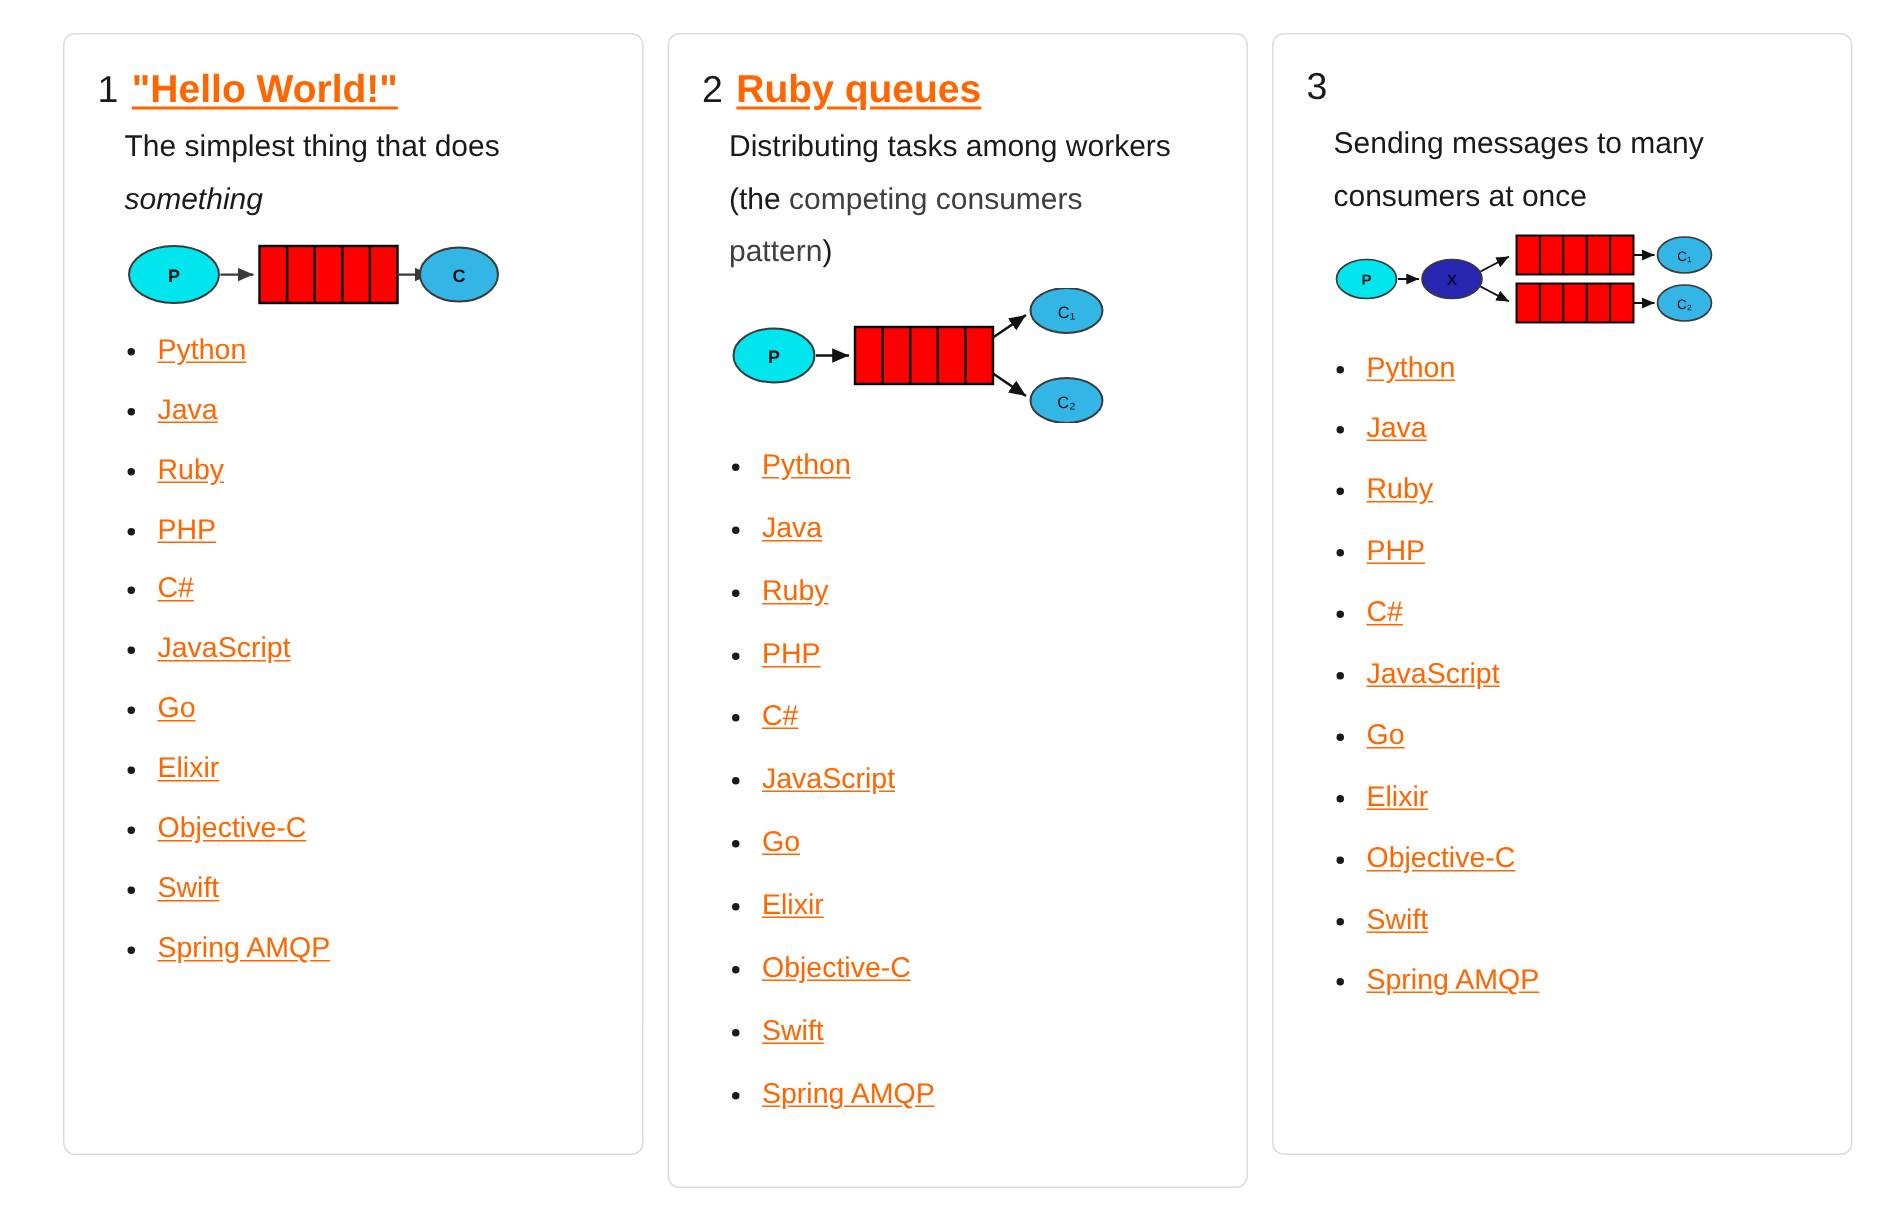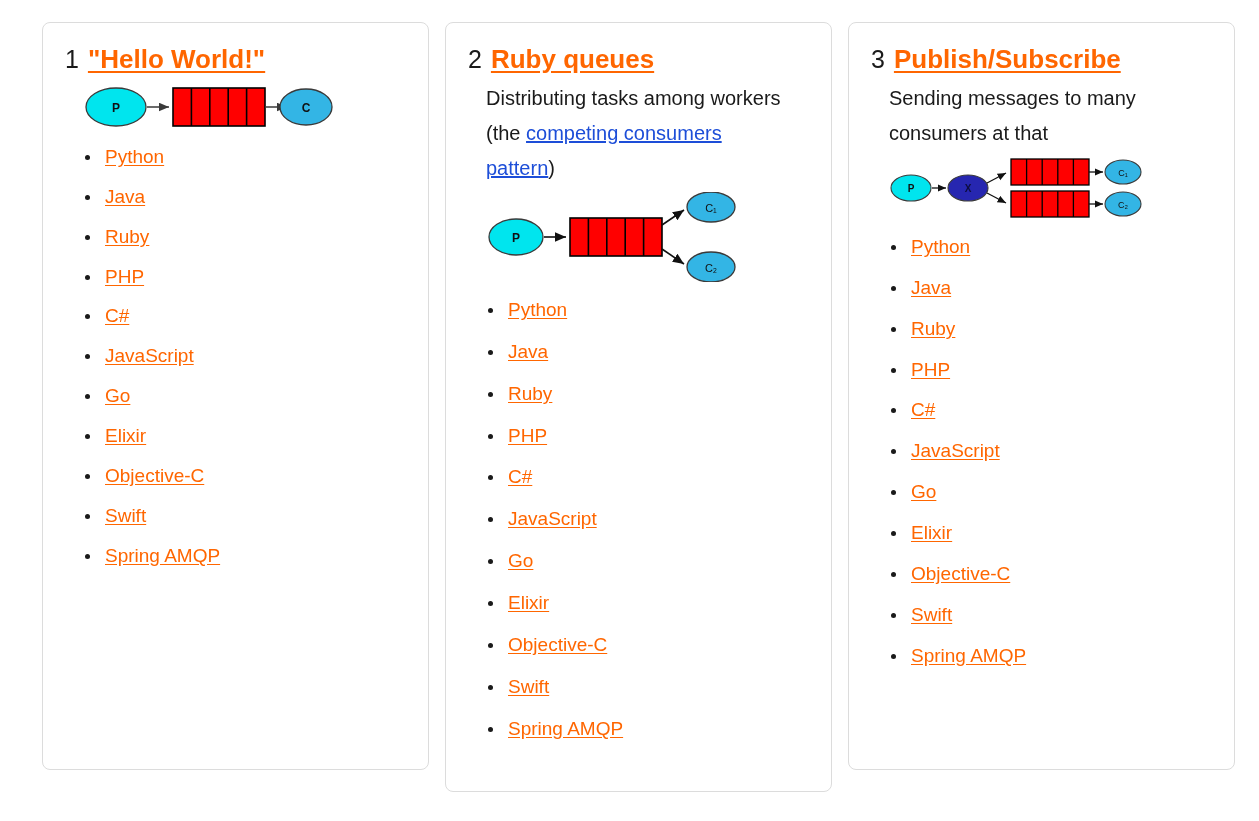--- a/index.html
+++ b/index.html
@@ -67,22 +67,21 @@
     font-size: 20px;
     line-height: 35px;
     color: #1a1a1a;
     margin: 0 0 4px 0;
     max-width: 300px;
   }
   .card-desc .em {
     font-style: italic;
   }
   .inline-link {
-    color: #1d4ed8;
-    text-decoration: underline;
+    color: #404040;
     cursor: pointer;
     text-align: right;
   }
 
   .diagram-wrap {
     margin: 6px 0 6px 0;
   }
 
   .lang-list {
     list-style: none;
@@ -122,20 +121,21 @@
 <body>
 
 <div class="tutorial-grid">
 
   <div class="card card-1">
     <div class="card-head">
       <span class="card-number">1</span>
       <span class="card-title">"Hello World!"</span>
     </div>
     <div class="card-body">
+      <p class="card-desc"><span>The simplest thing that does </span><span class="em">something</span></p>
 
       <div class="diagram-wrap">
         <svg width="253" height="52" viewBox="0 0 253 52" xmlns="http://www.w3.org/2000/svg">
           <defs>
             <marker id="arrH" markerWidth="9" markerHeight="9" refX="7" refY="3" orient="auto">
               <path d="M0,0 L7,3 L0,6 z" fill="#3a3a3a"></path>
             </marker>
           </defs>
 
           <ellipse cx="33" cy="26" rx="30" ry="19" fill="#00e5ee" stroke="#3a3a3a" stroke-width="1.3"></ellipse>
@@ -225,24 +225,23 @@
         <li><span class="lang-link">Objective-C</span></li>
         <li><span class="lang-link">Swift</span></li>
         <li><span class="lang-link">Spring AMQP</span></li>
       </ul>
     </div>
   </div>
 
   <div class="card card-3">
     <div class="card-head">
       <span class="card-number">3</span>
-      <span class="card-title">Publish/Subscribe</span>
     </div>
     <div class="card-body">
-      <p class="card-desc">Sending messages to many consumers at that</p>
+      <p class="card-desc">Sending messages to many consumers at once</p>
 
       <div class="diagram-wrap">
         <svg width="253" height="62" viewBox="0 0 253 62" xmlns="http://www.w3.org/2000/svg">
           <defs>
             <marker id="arrP" markerWidth="8" markerHeight="8" refX="6.5" refY="2.8" orient="auto">
               <path d="M0,0 L6.5,2.8 L0,5.6 z" fill="#111"></path>
             </marker>
           </defs>
 
           <ellipse cx="22" cy="31" rx="20" ry="13" fill="#00e5ee" stroke="#3a3a3a" stroke-width="1.1"></ellipse>

